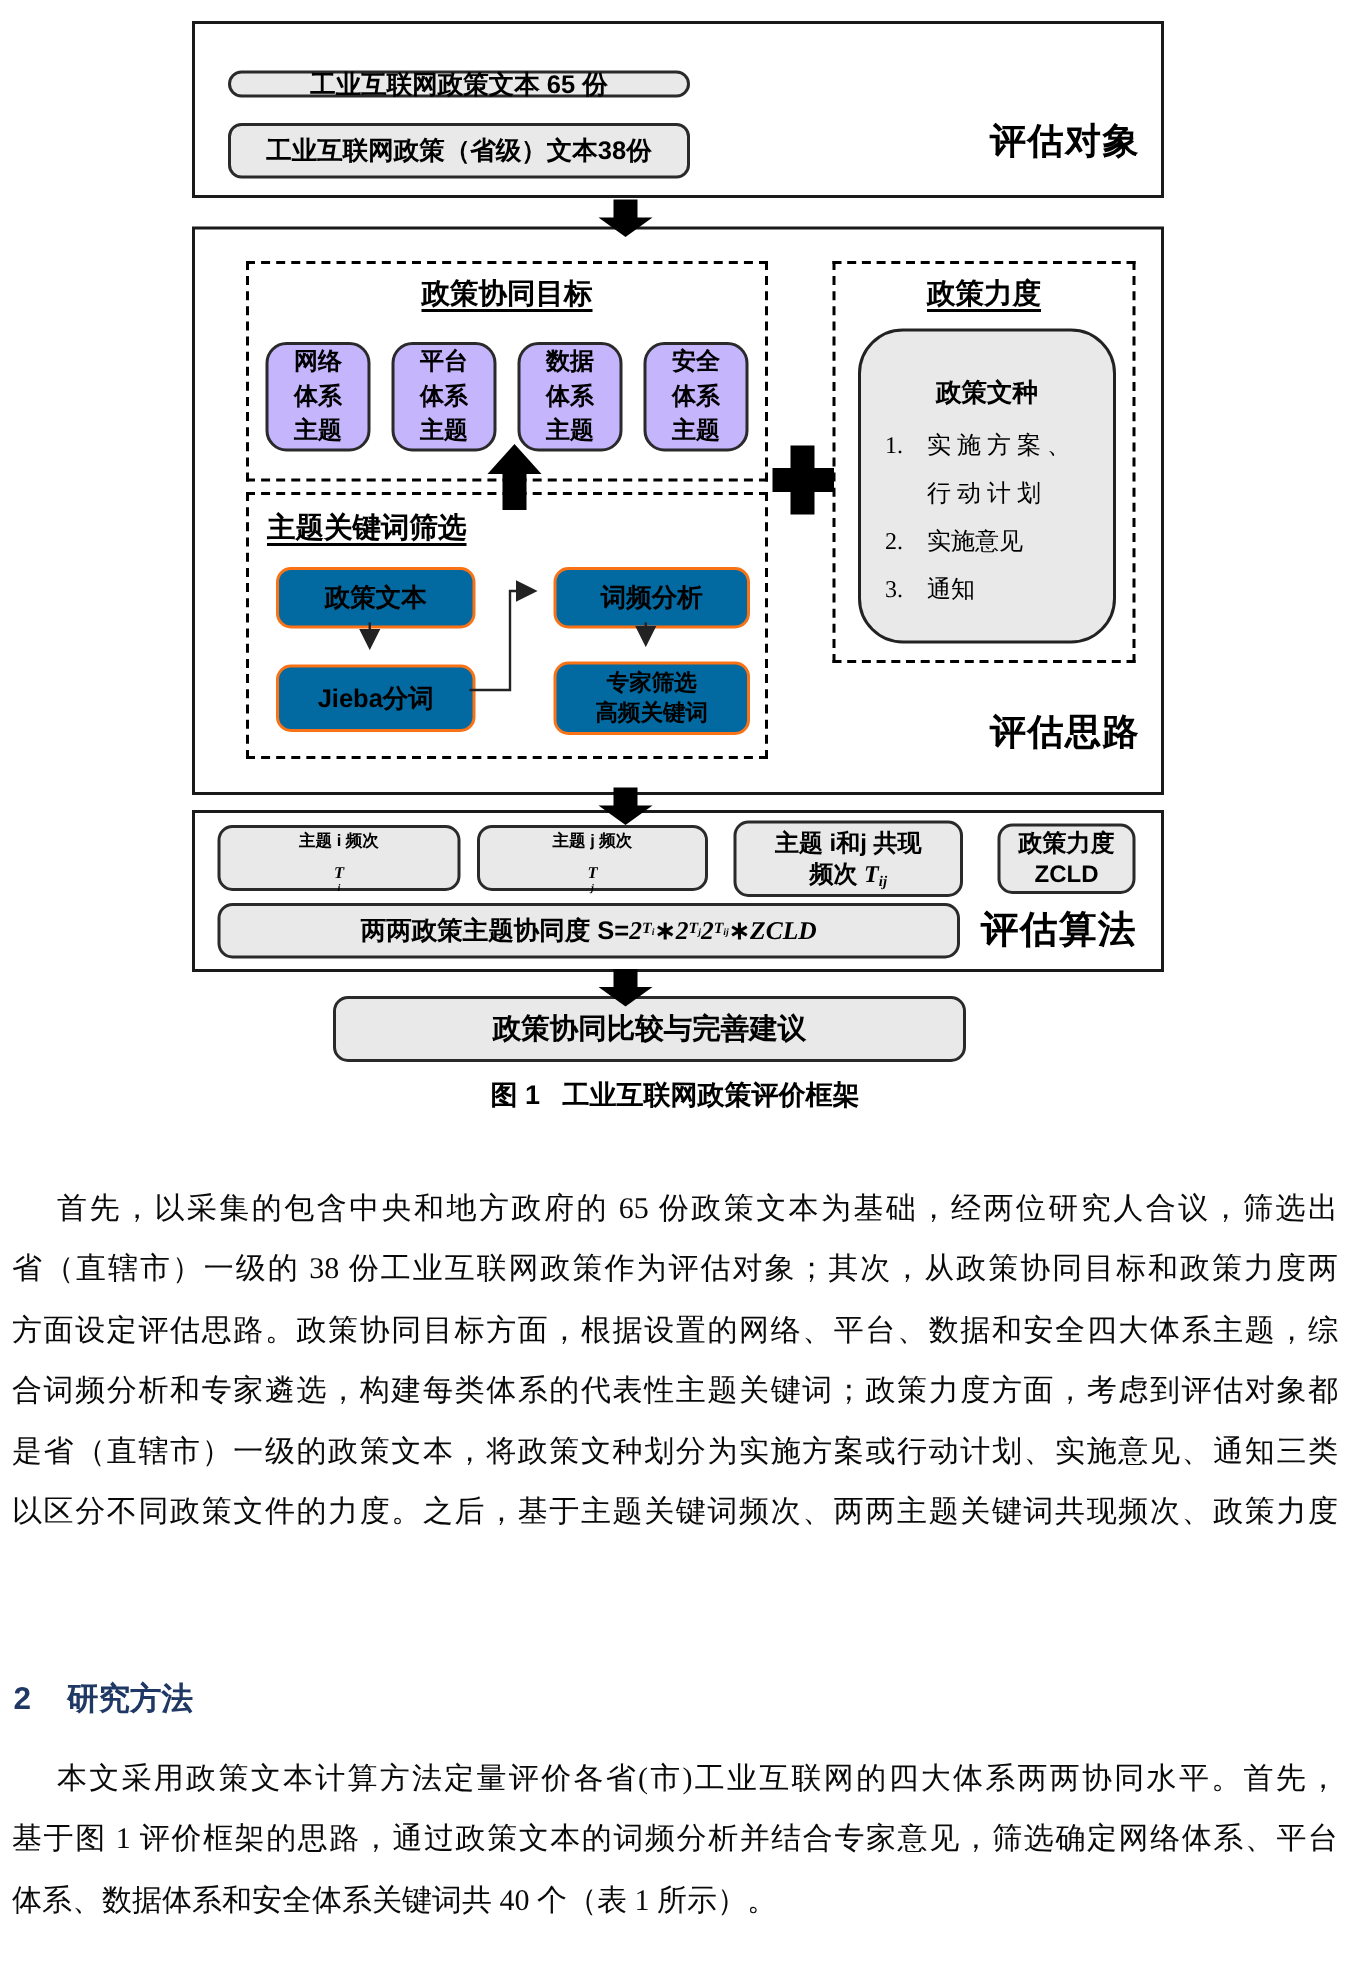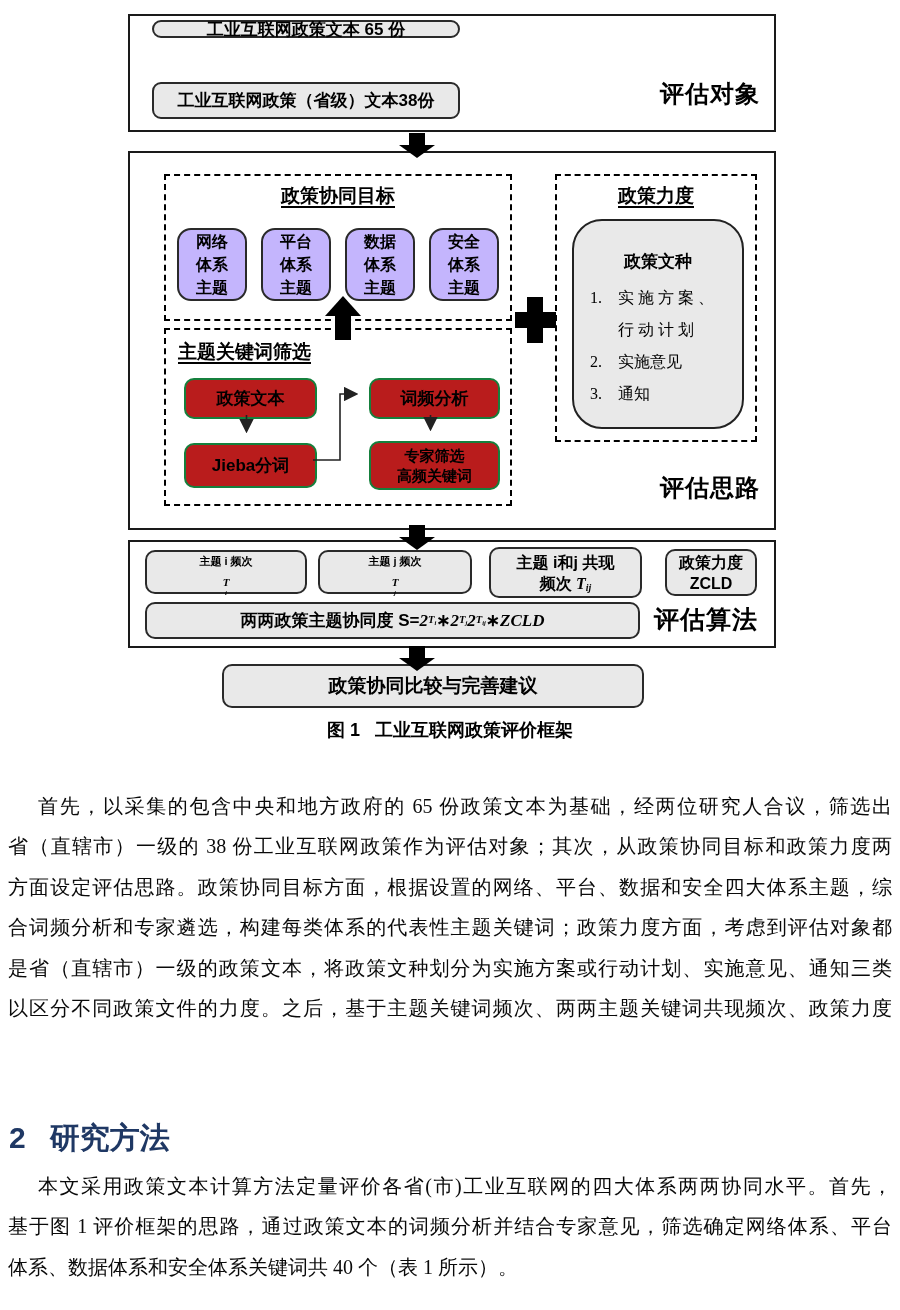--- a/index.html
+++ b/index.html
@@ -13,40 +13,40 @@
   #box-algo{left:128px;top:540px;width:648px;height:108px;}
 
   .zone-label{position:absolute;font-weight:bold;font-size:24px;letter-spacing:1px;margin-top:29px;}
   #box-target .zone-label{right:14px;bottom:20px;}
   #box-approach .zone-label{right:14px;bottom:24px;}
   #box-algo .zone-label{right:16px;bottom:10px;font-size:25px;}
 
   .pill{position:absolute;background:#e9e9e9;border:2px solid #2a2a2a;border-radius:9px;
         display:flex;align-items:center;justify-content:center;text-align:center;
         font-weight:bold;box-sizing:border-box;}
-  #pill-65{left:22px;top:4px;width:308px;height:18px;font-size:17px;}
+  #pill-65{left:22px;top:31px;width:308px;height:18px;font-size:17px;}
   #pill-38{left:22px;top:66px;width:308px;height:37px;font-size:17px;}
 
   .dashbox{position:absolute;border:2px dashed #000;box-sizing:border-box;background:#fff;}
   #dash-goal{left:34px;top:21px;width:348px;height:147px;}
   #dash-keyword{left:34px;top:175px;width:348px;height:178px;}
   #dash-strength{left:425px;top:21px;width:202px;height:268px;}
 
   .dash-title{font-weight:bold;font-size:19px;text-decoration:underline;
               text-underline-offset:4px;text-decoration-thickness:2px;}
   #dash-goal .dash-title{display:block;text-align:center;margin-top:7px;}
   #dash-keyword .dash-title{position:absolute;left:12px;top:9px;}
   #dash-strength .dash-title{display:block;text-align:center;margin-top:7px;}
 
   .theme-row{position:absolute;left:11px;right:11px;top:52px;display:flex;justify-content:space-between;}
   .theme-box{width:70px;height:73px;background:#c4b5fd;border:2px solid #2a2a2a;border-radius:14px;
              display:flex;align-items:center;justify-content:center;text-align:center;
              font-weight:bold;font-size:16px;line-height:23px;white-space:pre-line;box-sizing:border-box;}
 
-  .kbox{position:absolute;background:#b91c1c;border:2px solid #15803d;border-radius:10px;
+  .kbox{position:absolute;background:#0369a1;border:2px solid #f97316;border-radius:10px;
         display:flex;align-items:center;justify-content:center;text-align:center;
         font-weight:bold;font-size:17px;box-sizing:border-box;white-space:pre-line;}
   #kb-policy{left:18px;top:48px;width:133px;height:41px;}
   #kb-freq{left:203px;top:48px;width:131px;height:41px;}
   #kb-jieba{left:18px;top:113px;width:133px;height:45px;}
   #kb-expert{left:203px;top:111px;width:131px;height:49px;font-size:15px;line-height:20px;font-family:Liberation Serif, serif;}
 
   #kind-box{position:absolute;left:15px;top:43px;width:172px;height:210px;background:#e9e9e9;
             border:2px solid #222;border-radius:30px;box-sizing:border-box;}
   .kind-title{display:block;text-align:center;font-weight:bold;font-size:17px;margin-top:29px;}
@@ -81,21 +81,21 @@
 
   
   .bodyblock{position:absolute;left:8px;width:884px;font-family:"Liberation Serif",serif;
              font-size:20px;color:#0a0a0a;}
   #para1{top:786px;}
   #para2{top:1166px;}
   .bodyline{line-height:40.4px;text-align:justify;text-align-last:justify;}
   .bodyline.first{text-indent:30px;}
   .bodyline.last{text-align-last:left;}
 
-  #sec-heading{position:absolute;left:9px;top:1118px;font-weight:bold;font-size:30px;
+  #sec-heading{position:absolute;left:9px;top:1118px;font-weight:bold;font-size:21px;
                font-family:"Liberation Sans",sans-serif;}
   #sec-heading .h-title{margin-left:24px;}
 </style>
 </head>
 <body>
 
 <div class="page">
 
   <div class="bigbox" id="box-target">
     <div class="pill" id="pill-65">工业互联网政策文本 65 份</div>

